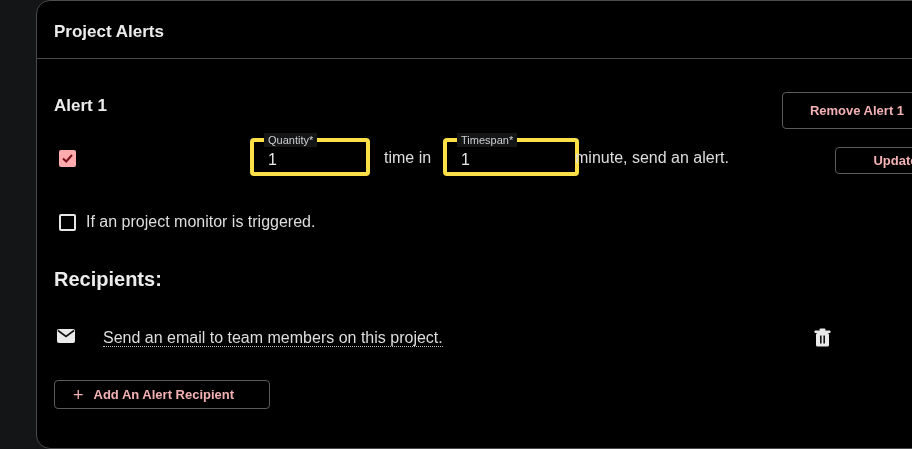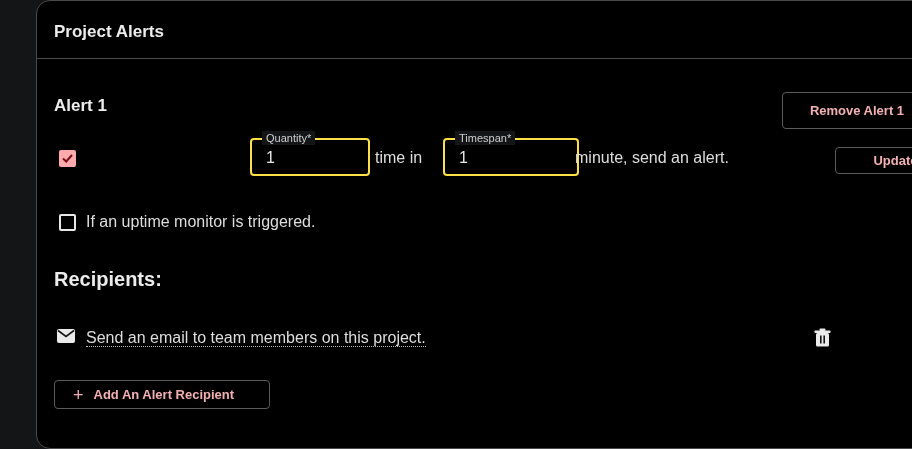--- a/index.html
+++ b/index.html
@@ -29,21 +29,21 @@
     display:flex; align-items:center; justify-content:center; cursor:pointer; box-sizing:border-box;
   }
   .checkbox {
     position:absolute; width:17px; height:17px; box-sizing:border-box; border-radius:2px;
   }
   .checkbox.checked { background:#ffabad; }
   .checkbox.unchecked { border:2px solid #e6e6e6; }
   .text { position:absolute; font-size:16px; color:#dedede; white-space:nowrap; }
   .dotted { border-bottom:1px dotted #bbb; }
   .field {
-    position:absolute; height:38px; box-sizing:border-box; border:2px solid #fde047; border-radius:4px;
+    position:absolute; height:38px; box-sizing:border-box; border:4px solid #fde047; border-radius:4px;
   }
   .field-label {
     position:absolute; top:-9px; left:10px; padding:0 4px; background:#141517;
     font-size:11px; color:#cfcfcf; line-height:14px;
   }
   .field-input {
     position:absolute; left:14px; top:9px; width:90px; background:transparent; border:none;
     color:#e6e6e6; font-size:16px; outline:none; font-family:"Liberation Sans", sans-serif; padding:0;
   }
   .section-label { position:absolute; left:17px; top:267px; font-size:20px; font-weight:bold; color:#ececec; }
@@ -64,41 +64,41 @@
     <svg width="17" height="17" viewBox="0 0 17 17">
       <path d="M4 8.5 L7.2 11.5 L13 5" stroke="#7a0f1c" stroke-width="2" fill="none"></path>
     </svg>
   </div>
 
   <div class="field" style="left:213px;top:137px;width:120px;">
     <span class="field-label">Quantity*</span>
     <input class="field-input" type="text" value="1" style="">
   </div>
 
-  <div class="text" style="left:338px;top:148px;">time in</div>
+  <div class="text" style="left:347px;top:148px;">time in</div>
 
   <div class="field" style="left:406px;top:137px;width:136px;">
     <span class="field-label">Timespan*</span>
     <input class="field-input" type="text" value="1" style="">
   </div>
 
   <div class="text" style="left:538px;top:148px;">minute, send an alert.</div>
 
   <button class="btn-outline" style="left:798px;top:146px;width:121px;height:27px;">Update</button>
 
   <div class="checkbox unchecked" style="left:22px;top:213px;"></div>
-  <div class="text" style="left:49px;top:212px;">If an uptime monitor is triggered.</div>
+  <div class="text" style="left:49px;top:212px;">If an project monitor is triggered.</div>
 
   <div class="section-label">Recipients:</div>
 
   <svg class="icon" style="left:20px;top:328px;" width="18" height="14" viewBox="0 0 18 14">
     <rect x="0" y="0" width="18" height="14" rx="2" fill="#eaeaea"></rect>
     <path d="M1 1.5 L9 7.5 L17 1.5" stroke="#141517" stroke-width="1.6" fill="none"></path>
   </svg>
-  <div class="text" style="left:49px;top:328px;">
+  <div class="text" style="left:66px;top:328px;">
     <span class="dotted">Send an email to team members on this project.</span>
   </div>
 
   <svg class="icon" style="left:777px;top:327px;" width="17" height="19" viewBox="0 0 17 19">
     <rect x="5.5" y="0.5" width="6" height="2.5" rx="1" fill="#eaeaea"></rect>
     <rect x="0.5" y="2.5" width="16" height="2.5" rx="0.8" fill="#eaeaea"></rect>
     <rect x="2" y="5" width="13" height="13.5" rx="1.5" fill="#eaeaea"></rect>
     <rect x="6" y="7.5" width="1.6" height="8" fill="#141517"></rect>
     <rect x="9.4" y="7.5" width="1.6" height="8" fill="#141517"></rect>
   </svg>

